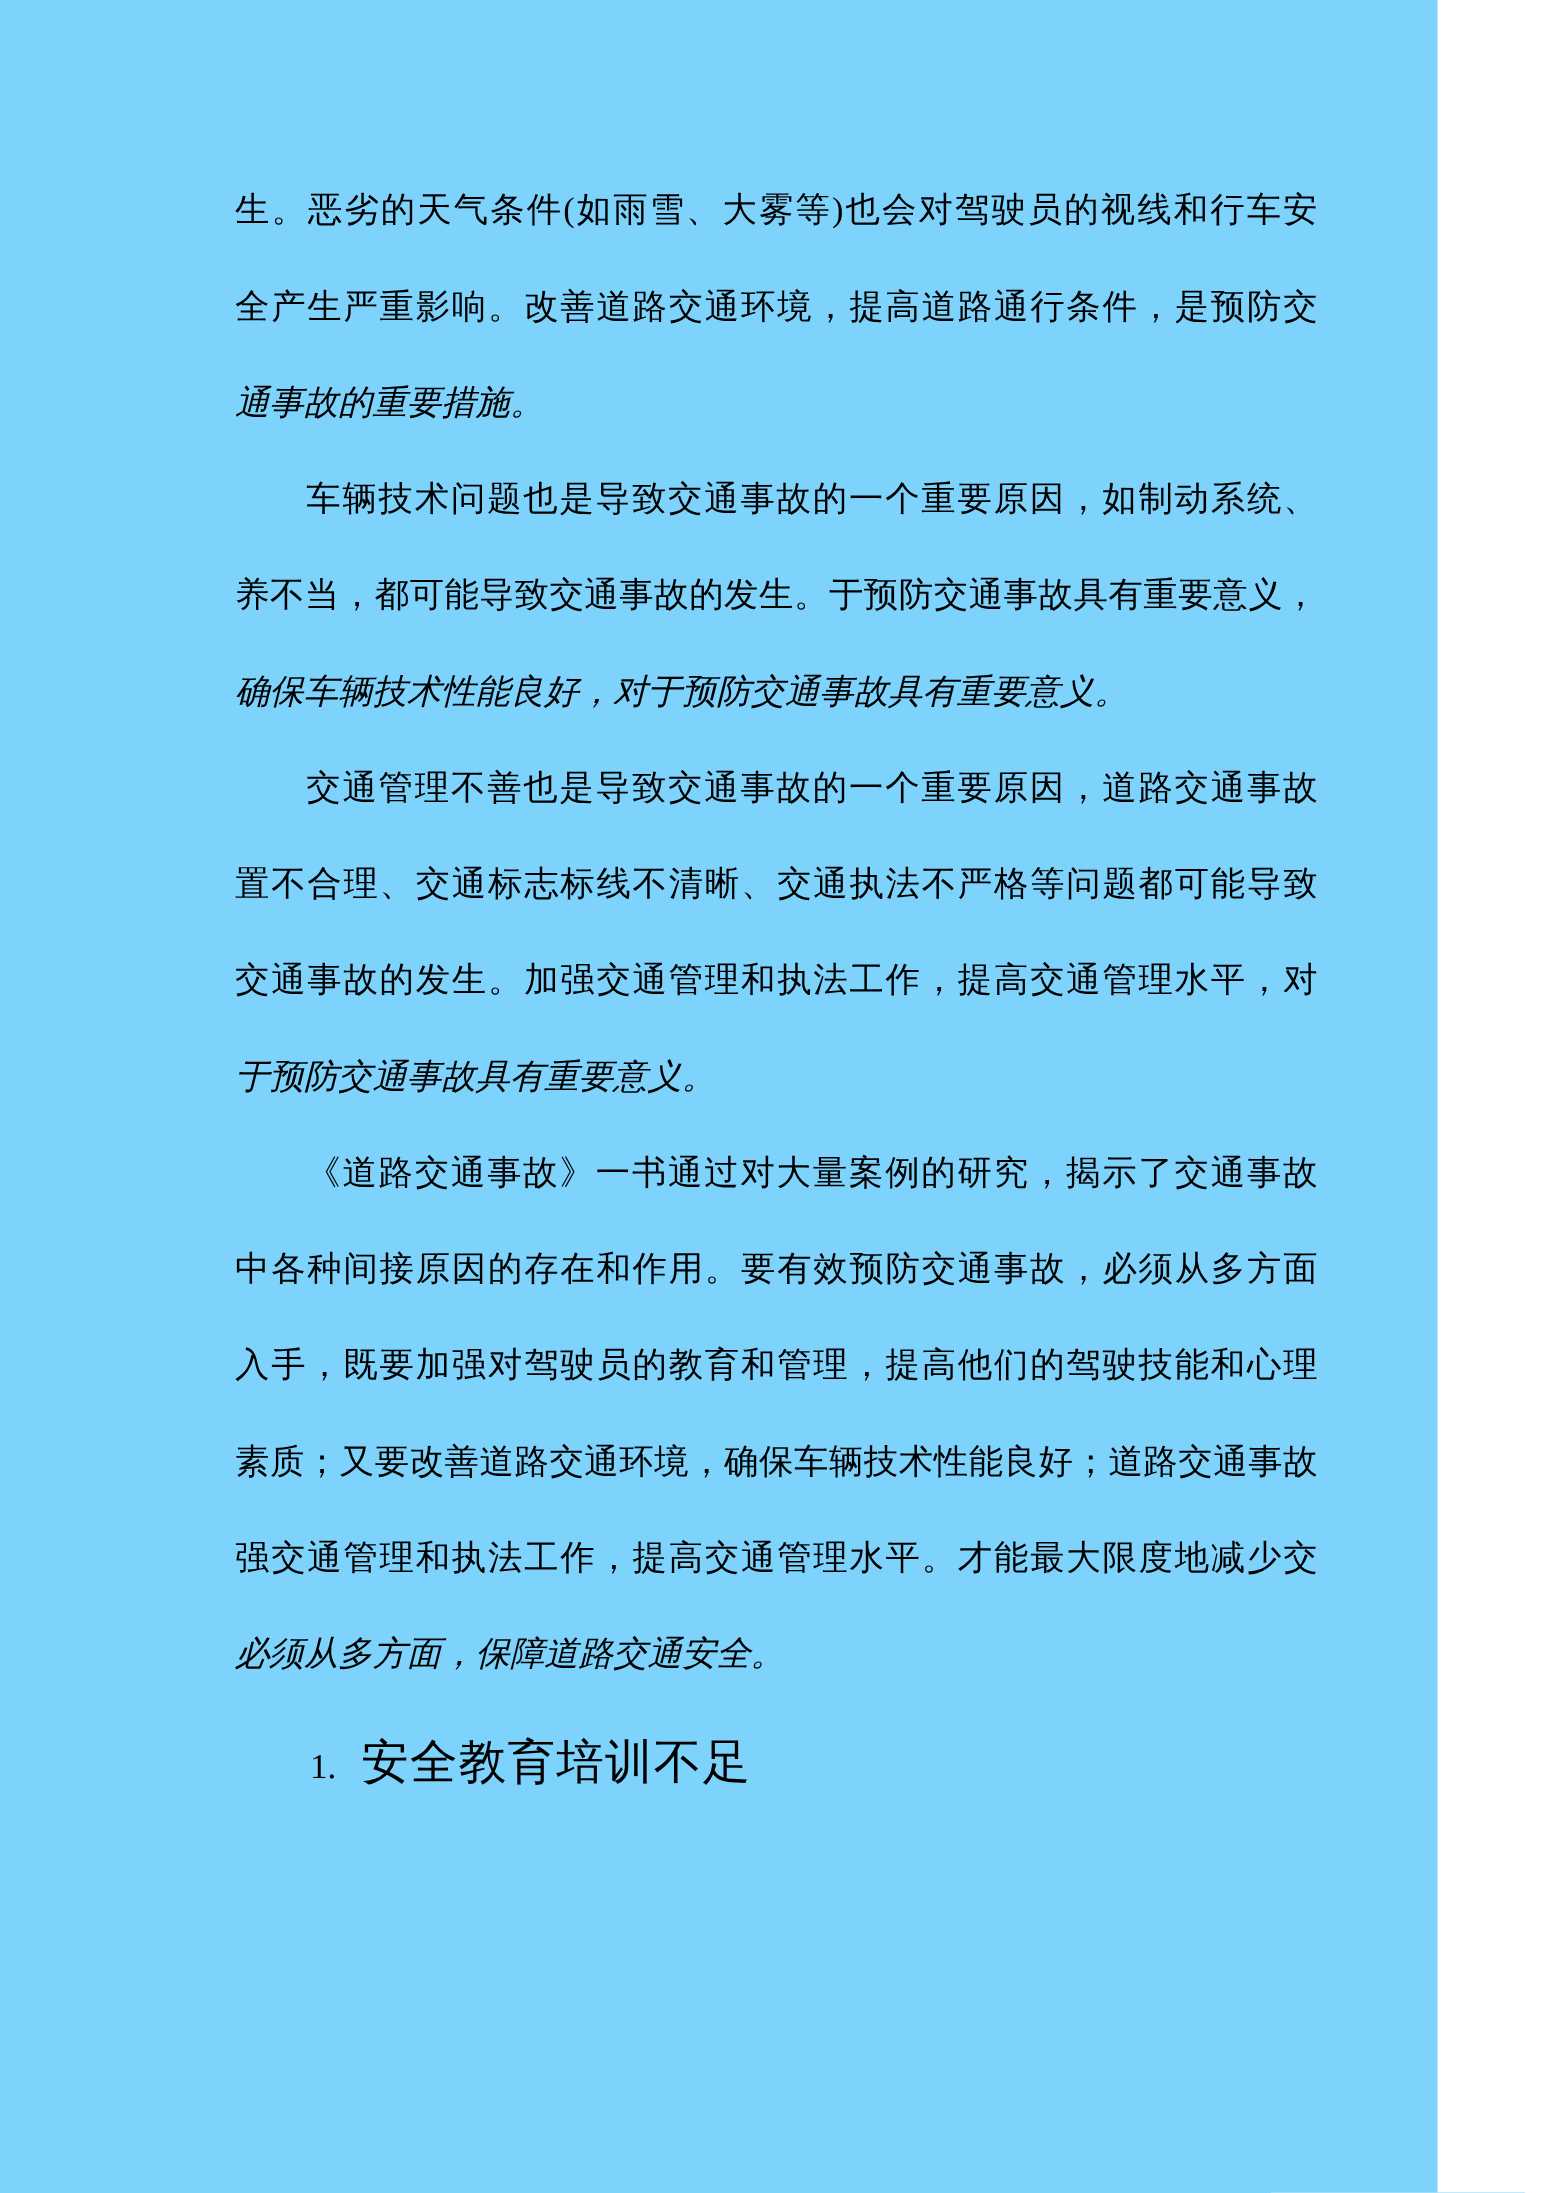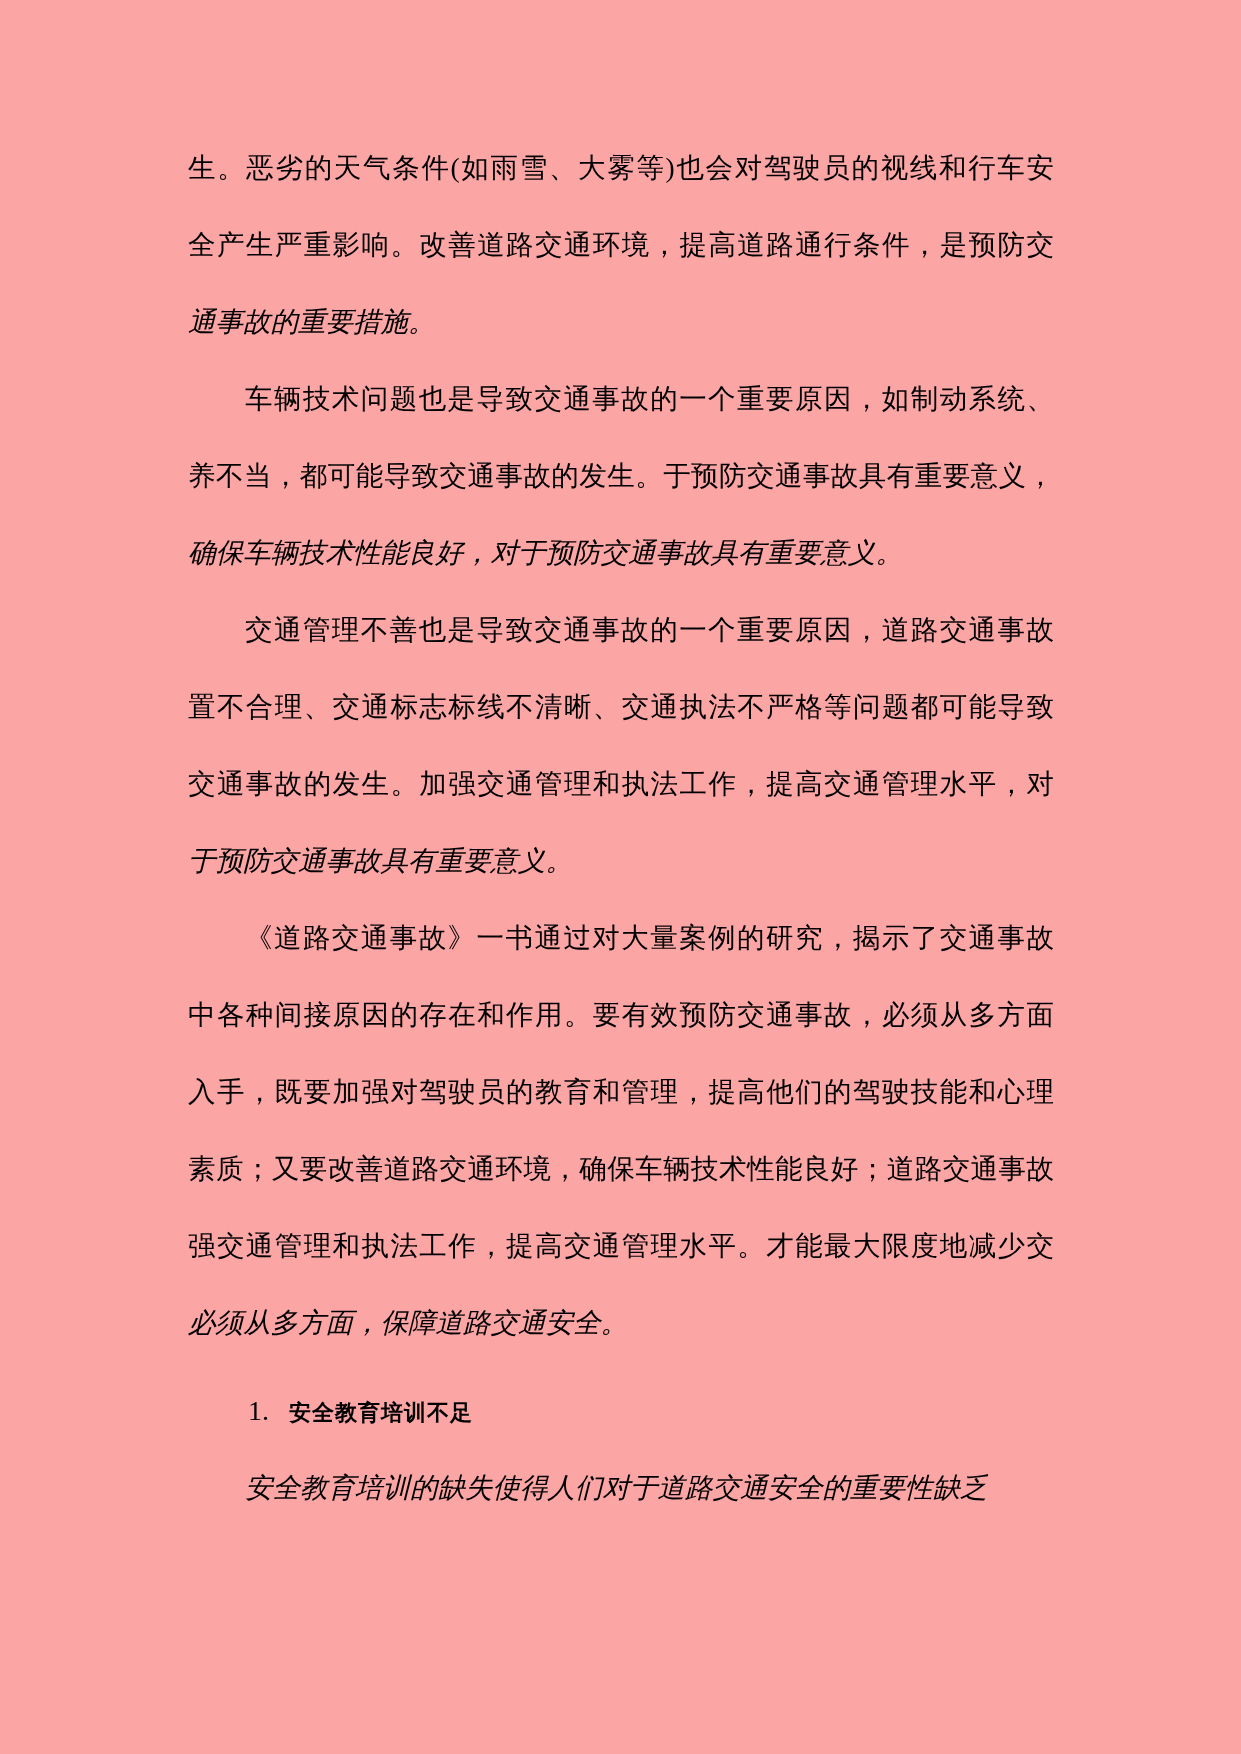--- a/index.html
+++ b/index.html
@@ -6,23 +6,23 @@
     margin: 0;
     padding: 0;
   }
   body {
     width: 1241px;
     height: 1754px;
     background: #ffffff;
   }
   .page {
     position: relative;
-    width: 1241px;
+    width: 1150px;
     height: 1754px;
-    background: #fca5a5;
+    background: #7dd3fc;
     overflow: hidden;
   }
   .content {
     position: absolute;
     left: 188px;
     top: 129px;
     width: 866px;
     color: #000000;
     font-family: "Liberation Serif", "DejaVu Serif", serif;
     font-size: 27.5px;
@@ -53,22 +53,22 @@
     padding-left: 60px;
     text-align: left;
   }
   .heading-num {
     display: inline-block;
     width: 41px;
     font-weight: normal;
     font-size: 28px;
   }
   .heading-text {
-    font-weight: bold;
-    font-size: 22px;
+    font-weight: normal;
+    font-size: 38px;
     letter-spacing: 1px;
   }
 </style>
 </head>
 <body>
 
 <div class="page">
   <div class="content" id="content">
       <div class="para">
         <div class="t-line">生。恶劣的天气条件(如雨雪、大雾等)也会对驾驶员的视线和行车安</div>
@@ -88,17 +88,14 @@
       </div>
       <div class="para">
         <div class="t-line first-indent">《道路交通事故》一书通过对大量案例的研究，揭示了交通事故</div>
         <div class="t-line">中各种间接原因的存在和作用。要有效预防交通事故，必须从多方面</div>
         <div class="t-line">入手，既要加强对驾驶员的教育和管理，提高他们的驾驶技能和心理</div>
         <div class="t-line">素质；又要改善道路交通环境，确保车辆技术性能良好；道路交通事故</div>
         <div class="t-line">强交通管理和执法工作，提高交通管理水平。才能最大限度地减少交</div>
         <div class="t-line para-end">必须从多方面，保障道路交通安全。</div>
       </div>
       <div class="heading"><span class="heading-num">1.</span><span class="heading-text">安全教育培训不足</span></div>
-      <div class="para">
-        <div class="t-line para-end first-indent">安全教育培训的缺失使得人们对于道路交通安全的重要性缺乏</div>
-      </div>
     </div>
 </div>
 
 </body></html>

